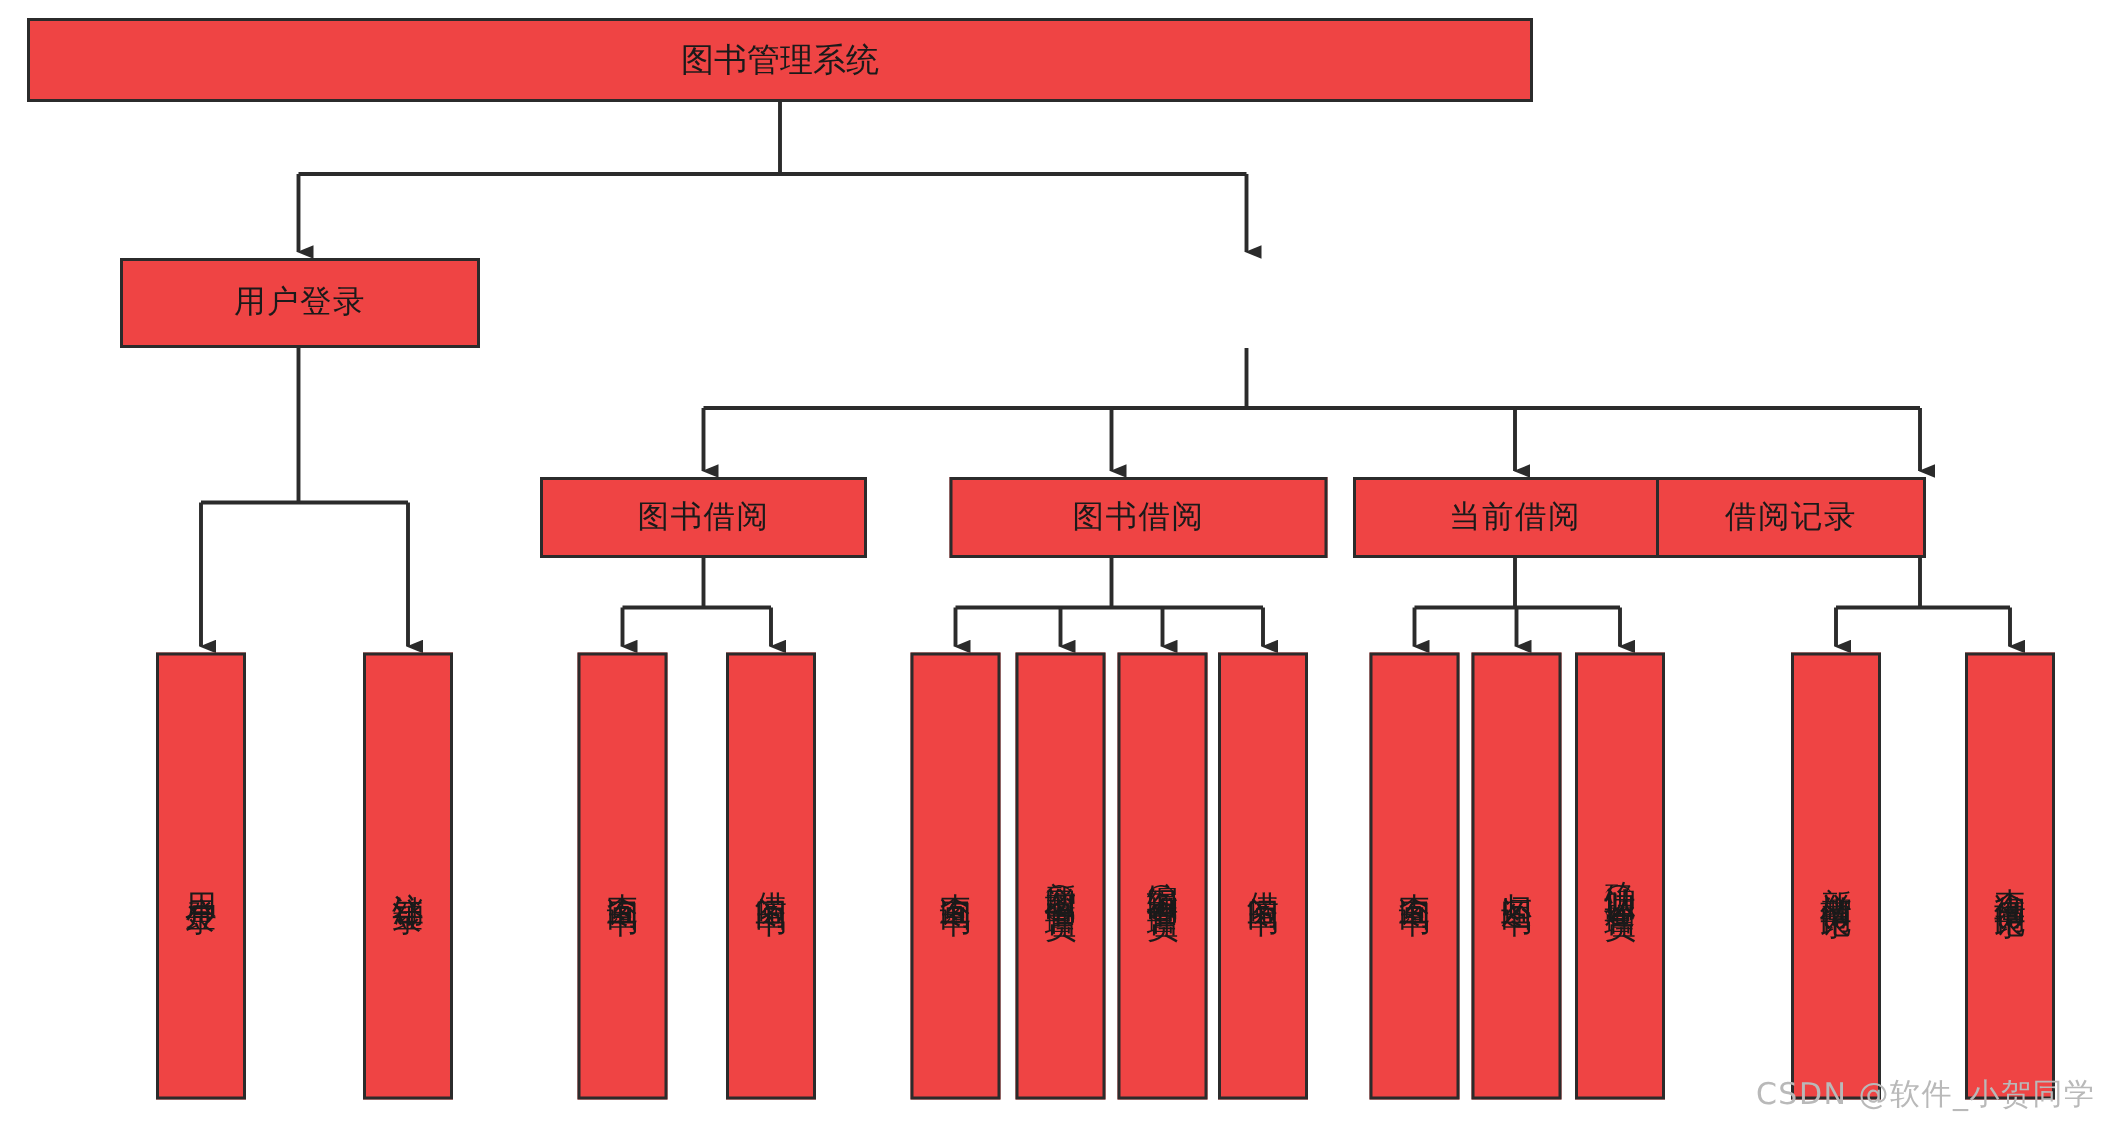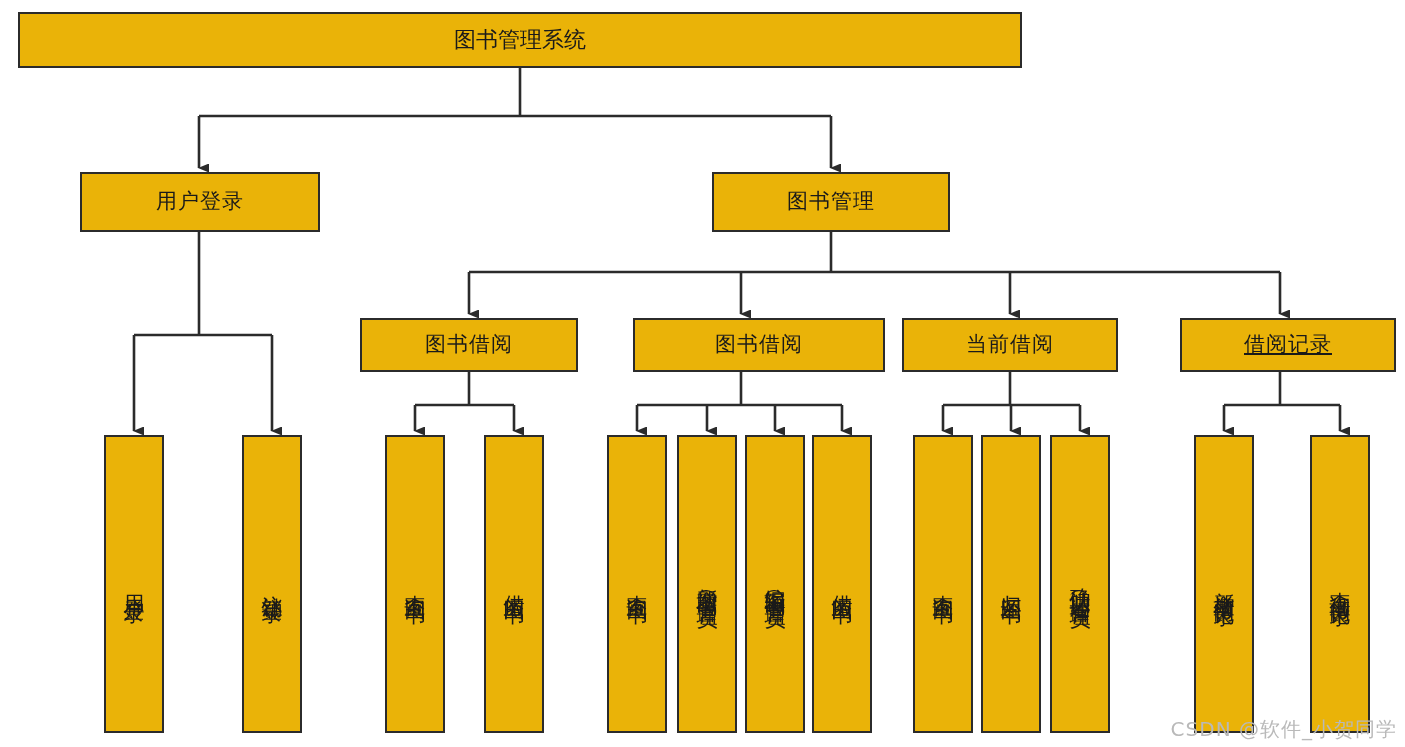--- a/index.html
+++ b/index.html
@@ -8,21 +8,21 @@
     background:#ffffff;
     font-family:"DejaVu Sans","Liberation Sans",sans-serif;
     overflow:hidden;
   }
   #stage{position:relative;width:1405px;height:747px;}
   svg#wires{position:absolute;left:0;top:0;width:1405px;height:747px;}
 
   .node{
     position:absolute;
     box-sizing:border-box;
-    background:#eab308;
+    background:#ef4444;
     border:2.5px solid #2b2b2b;
     display:flex;
     align-items:center;
     justify-content:center;
     color:#1a1a1a;
   }
   .node.h{font-size:21px;line-height:1.1;letter-spacing:1px;}
   .node.root{font-size:22px;}
   .node.leaf{
     font-size:21px;
@@ -109,34 +109,31 @@
     </g>
   </svg>
 
   <div class="node root" style="left:18px;top:12px;width:1004px;height:56px;">
     <span>图书管理系统</span>
   </div>
 
   <div class="node h" style="left:80px;top:172px;width:240px;height:60px;">
     <span>用户登录</span>
   </div>
-  <div class="node h" style="left:712px;top:172px;width:238px;height:60px;">
-    <span>图书管理</span>
-  </div>
 
   <div class="node h" style="left:360px;top:318px;width:218px;height:54px;">
     <span>图书借阅</span>
   </div>
   <div class="node h" style="left:633px;top:318px;width:252px;height:54px;">
     <span>图书借阅</span>
   </div>
   <div class="node h" style="left:902px;top:318px;width:216px;height:54px;">
     <span>当前借阅</span>
   </div>
-  <div class="node h" style="left:1180px;top:318px;width:216px;height:54px;text-decoration:underline;">
+  <div class="node h" style="left:1104px;top:318px;width:180px;height:54px;">
     <span>借阅记录</span>
   </div>
 
   <div class="node leaf" style="left:104px;top:435px;width:60px;height:298px;">
     <span class="leaf-text">用户登录</span>
   </div>
   <div class="node leaf" style="left:242px;top:435px;width:60px;height:298px;">
     <span class="leaf-text">注销登录</span>
   </div>
 

